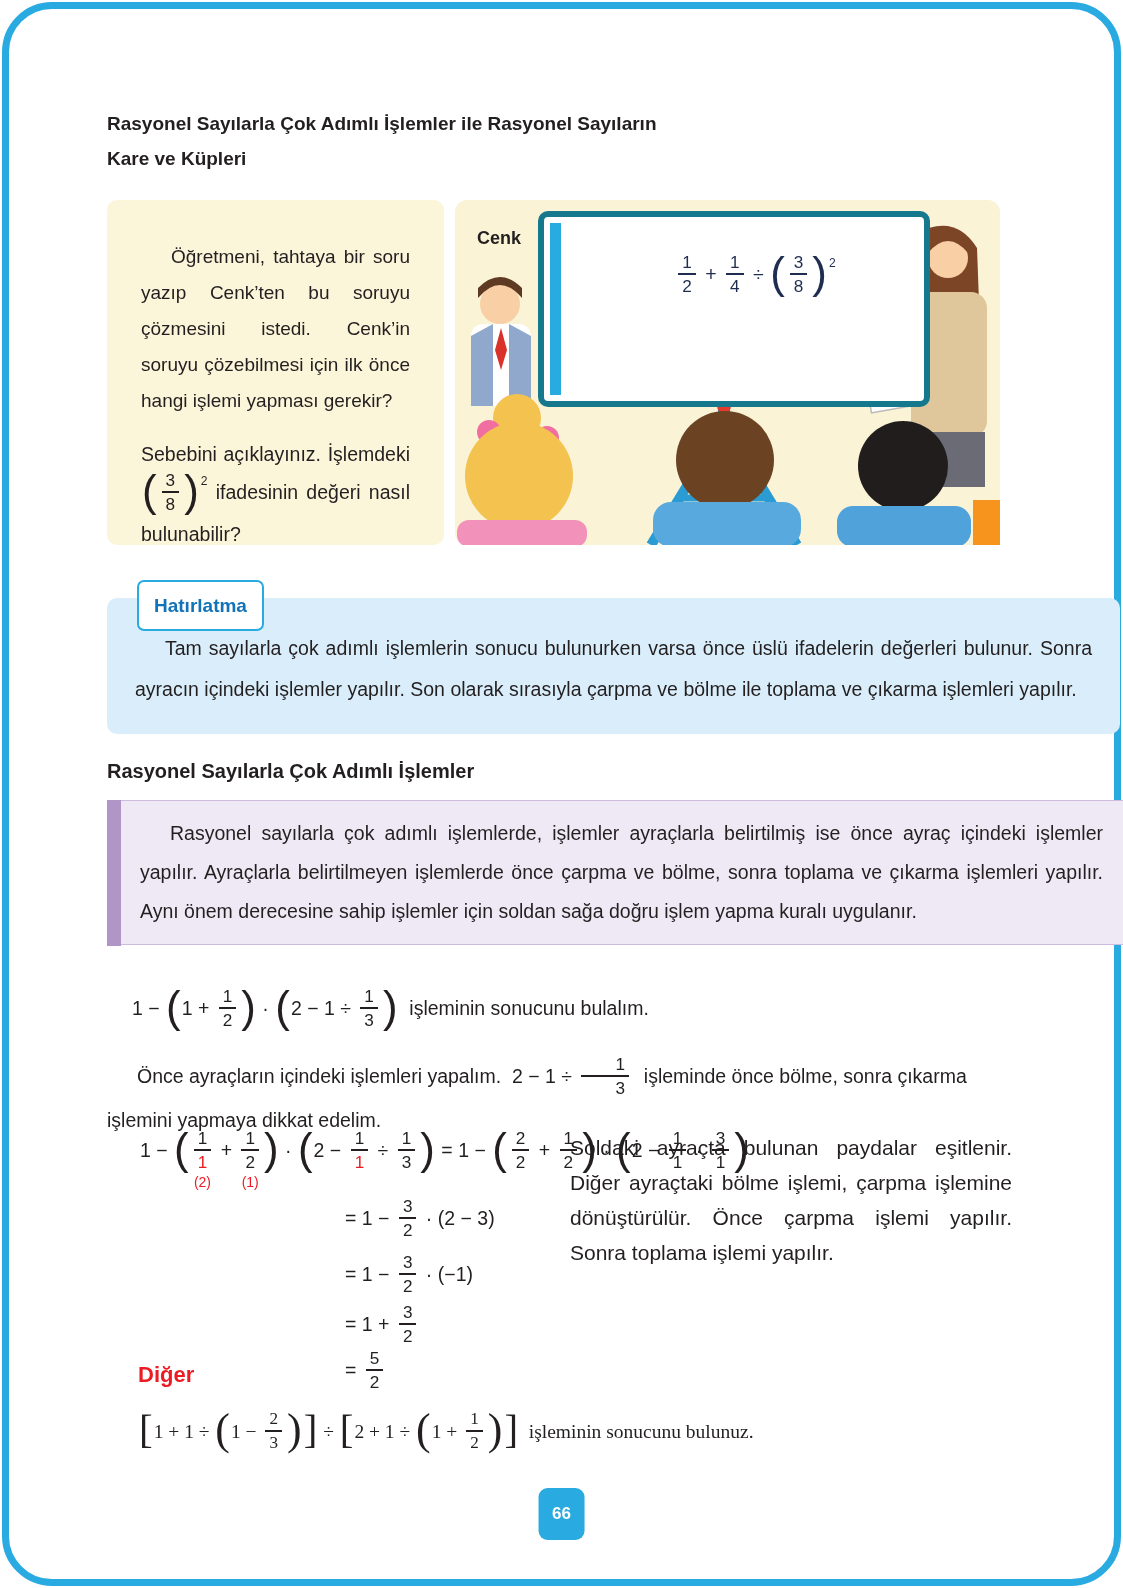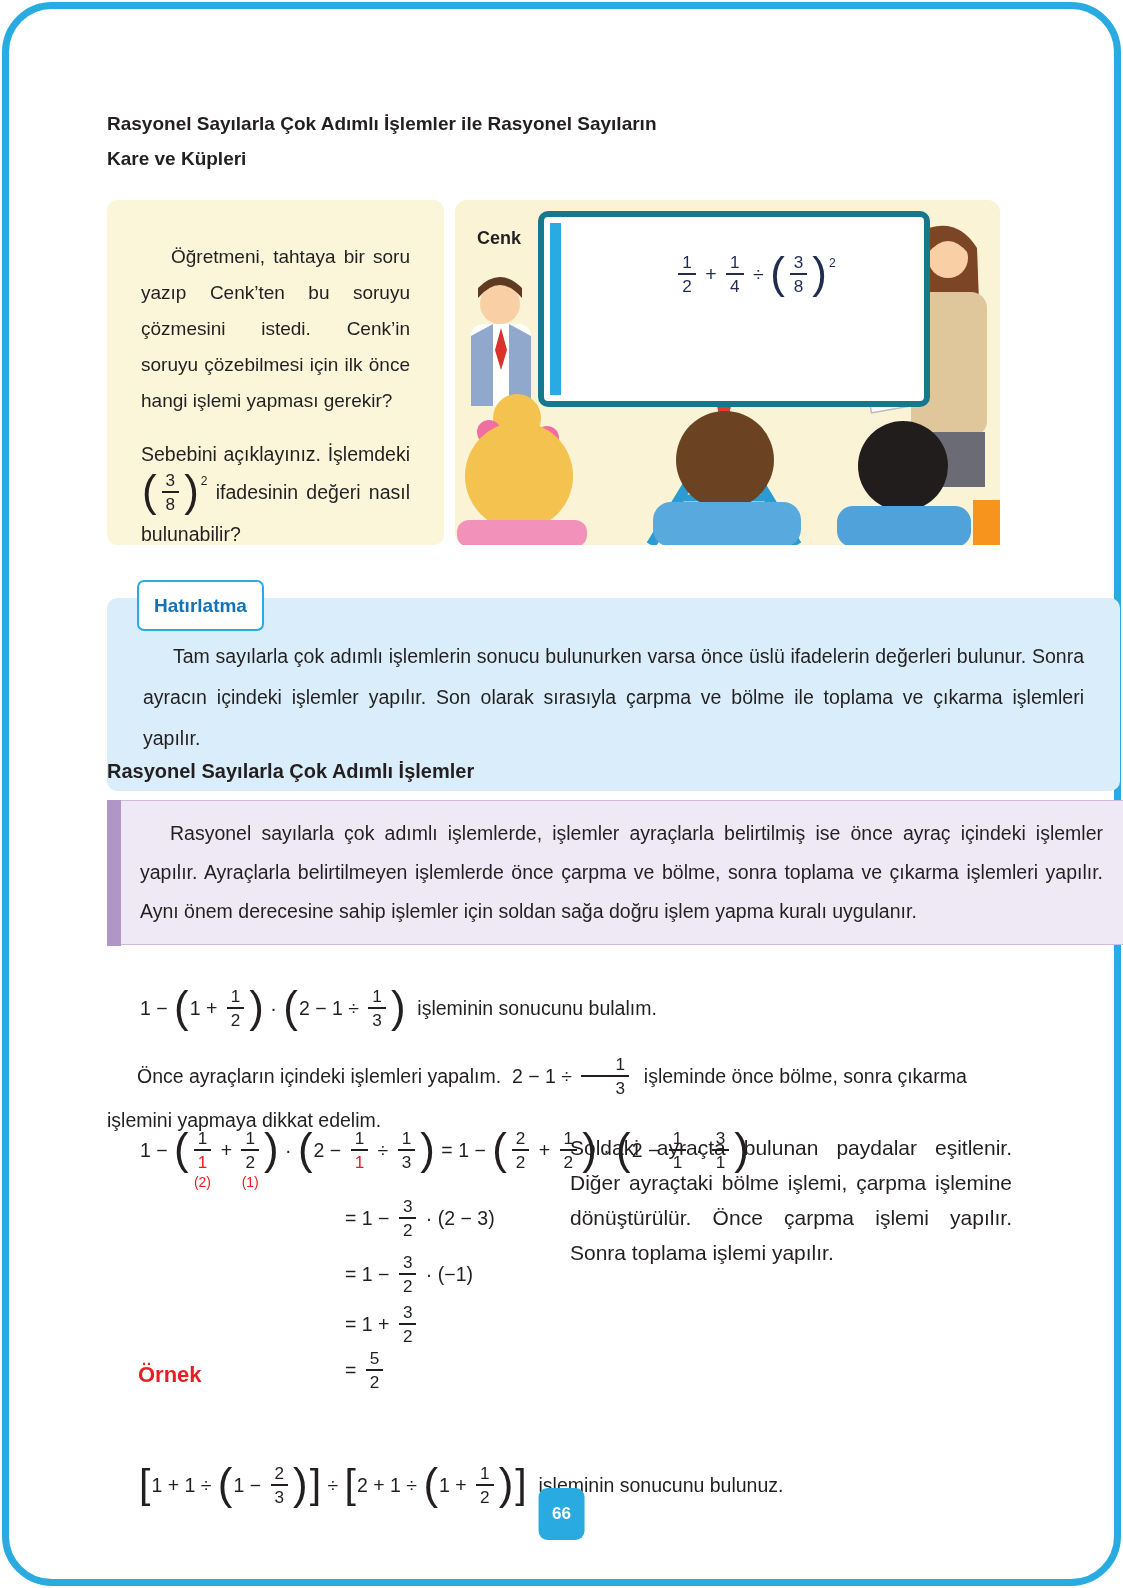--- a/index.html
+++ b/index.html
@@ -32,21 +32,21 @@
   .reminder-box {
     position:absolute; left:107px; top:598px; width:1013px; box-sizing:border-box;
     background:var(--reminder_bg,#D9EEFA); border-radius:10px;
     padding:30px 28px 24px; font-size:19.5px; line-height:41px; text-align:justify;
   }
   .reminder-badge {
     position:absolute; left:30px; top:-18px; background:#fff;
     border:2.5px solid var(--frame_blue,#29ABE2); border-radius:7px;
     padding:3px 15px; font-size:19px; font-weight:bold; color:var(--reminder_text,#1273B8);
   }
-  .reminder-text { margin:8px; text-indent:30px; }
+  .reminder-text { margin:0; text-indent:30px; }
 
   .section-heading { position:absolute; left:107px; top:760px; font-size:20px; font-weight:bold; }
 
   
   .rule-box {
     position:absolute; left:107px; top:800px; width:1021px; box-sizing:border-box;
     background:var(--rule_bg,#EFE9F5); border:1.5px solid #CDBCDD;
     padding:13px 24px 13px 32px; font-size:19.5px; line-height:39px; text-align:justify;
   }
   .rule-box::before {
@@ -67,32 +67,32 @@
   .fn { padding:0 4px 1px; border-bottom:2px solid currentColor; }
   .fd { padding:1px 4px 0; }
   .funder {
     position:absolute; top:calc(100% + 3px); left:50%; transform:translateX(-50%);
     color:var(--accent_red,#EC1C24); font-size:14px; line-height:1; white-space:nowrap;
   }
   .bp { font-size:225%; font-weight:300; vertical-align:middle; line-height:1; position:relative; top:-3px; padding:0 1px; }
   .bbr { font-size:210%; font-weight:300; vertical-align:middle; line-height:1; position:relative; top:-3px; padding:0 1px; }
   .msup { position:relative; top:-14px; font-size:62%; margin-left:1px; }
 
-  .problem1 { position:absolute; left:140px; top:988px; }
+  .problem1 { position:absolute; left:132px; top:988px; }
   .note-par { position:absolute; left:107px; top:1056px; width:905px; font-size:19.5px; line-height:40px; text-indent:30px; }
 
   .stepA { position:absolute; left:140px; top:1130px; }
   .side-note { position:absolute; left:570px; top:1130px; width:442px; font-size:21px; line-height:35px; text-align:justify; }
   .stepB { position:absolute; left:345px; top:1198px; }
   .stepC { position:absolute; left:345px; top:1254px; }
   .stepD { position:absolute; left:345px; top:1304px; }
   .stepE { position:absolute; left:345px; top:1350px; }
 
   .ornek-label { position:absolute; left:138px; top:1362px; font-size:22px; font-weight:bold; color:var(--accent_red,#EC1C24); }
-  .problem2 { position:absolute; left:138px; top:1465px; }
+  .problem2 { position:absolute; left:138px; top:1411px;font-family:Liberation Serif, serif; }
 
   .page-badge {
     position:absolute; left:50%; transform:translateX(-50%); top:1488px;
     background:var(--frame_blue,#29ABE2); color:#fff; font-weight:bold; font-size:17px;
     padding:16px 14px; border-radius:9px;
   }
 </style>
 </head>
 <body>
 
@@ -245,21 +245,21 @@
       </span><span class="mtxt"> · (−1)</span></div>
   <div class="stepD math"><span class="mtxt">= 1 + </span><span class="frac">
         <span class="fn">3</span>
         <span class="fd">2</span>
       </span></div>
   <div class="stepE math"><span class="mtxt">= </span><span class="frac">
         <span class="fn">5</span>
         <span class="fd">2</span>
       </span></div>
 
-  <div class="ornek-label">Örnek</div>
+  <div class="ornek-label">Diğer</div>
   <div class="problem2 math"><span class="bbr">[</span><span class="mtxt">1 + 1 ÷ </span><span class="bp">(</span><span class="mtxt">1 − </span><span class="frac">
         <span class="fn">2</span>
         <span class="fd">3</span>
       </span><span class="bp">)</span><span class="bbr">]</span><span class="mtxt"> ÷ </span><span class="bbr">[</span><span class="mtxt">2 + 1 ÷ </span><span class="bp">(</span><span class="mtxt">1 + </span><span class="frac">
         <span class="fn">1</span>
         <span class="fd">2</span>
       </span><span class="bp">)</span><span class="bbr">]</span><span class="mtxt">  işleminin sonucunu bulunuz.</span></div>
 
   <div class="page-badge">66</div>
 </div>

